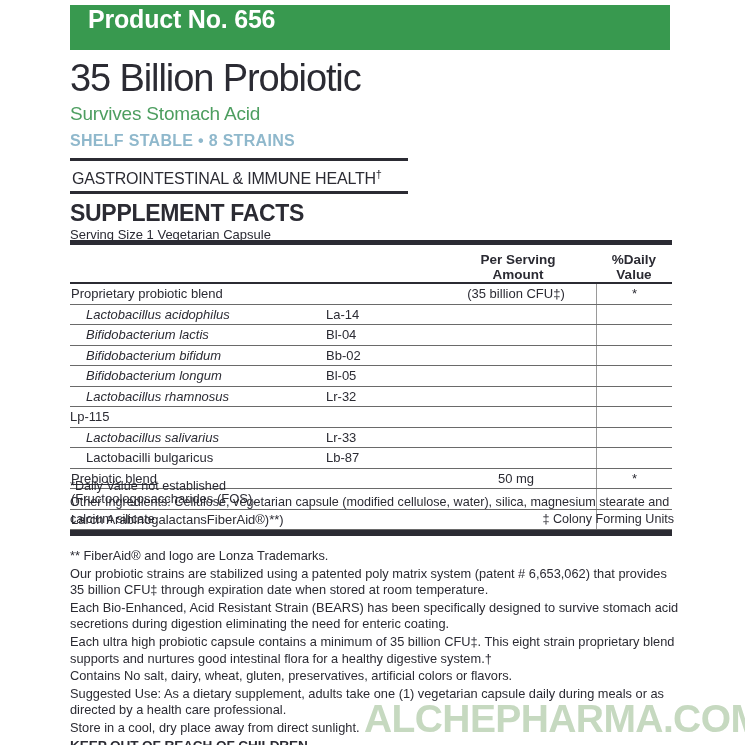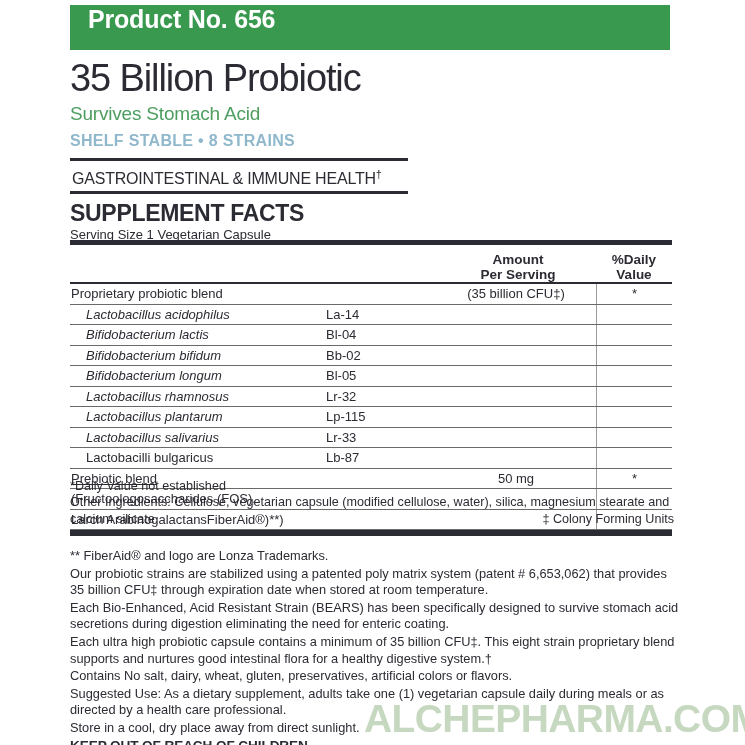--- a/index.html
+++ b/index.html
@@ -272,22 +272,22 @@
   <div class="sf-heading">
     <h2 class="sf-title">SUPPLEMENT FACTS</h2>
     <p class="sf-serving">Serving Size 1 Vegetarian Capsule</p>
   </div>
 
   <div class="facts">
     <div class="bar-top"></div>
     <div class="col-head">
       <div class="spacer"></div>
       <div class="ch-amount">
+        <div>Per Serving</div>
         <div>Amount</div>
-        <div>Per Serving</div>
       </div>
       <div class="ch-dv">
         <div>%Daily</div>
         <div>Value</div>
       </div>
     </div>
     <div id="facts-rows">
         <div class="frow">
           <div class="f-name" style="flex: 0 0 auto; white-space: nowrap;">Proprietary probiotic blend</div>
           <div style="flex: 1 1 auto;"></div>
@@ -324,21 +324,20 @@
           <div class="vline"></div>
         </div>
         <div class="frow">
           <div class="f-name indent">Lactobacillus rhamnosus</div>
           <div class="f-code">Lr-32</div>
           <div class="f-amount"></div>
           <div class="f-dv"></div>
           <div class="vline"></div>
         </div>
         <div class="frow">
-          <div class="f-name indent">Lactobacillus plantarum</div>
           <div class="f-code">Lp-115</div>
           <div class="f-amount"></div>
           <div class="f-dv"></div>
           <div class="vline"></div>
         </div>
         <div class="frow">
           <div class="f-name indent">Lactobacillus salivarius</div>
           <div class="f-code">Lr-33</div>
           <div class="f-amount"></div>
           <div class="f-dv"></div>

